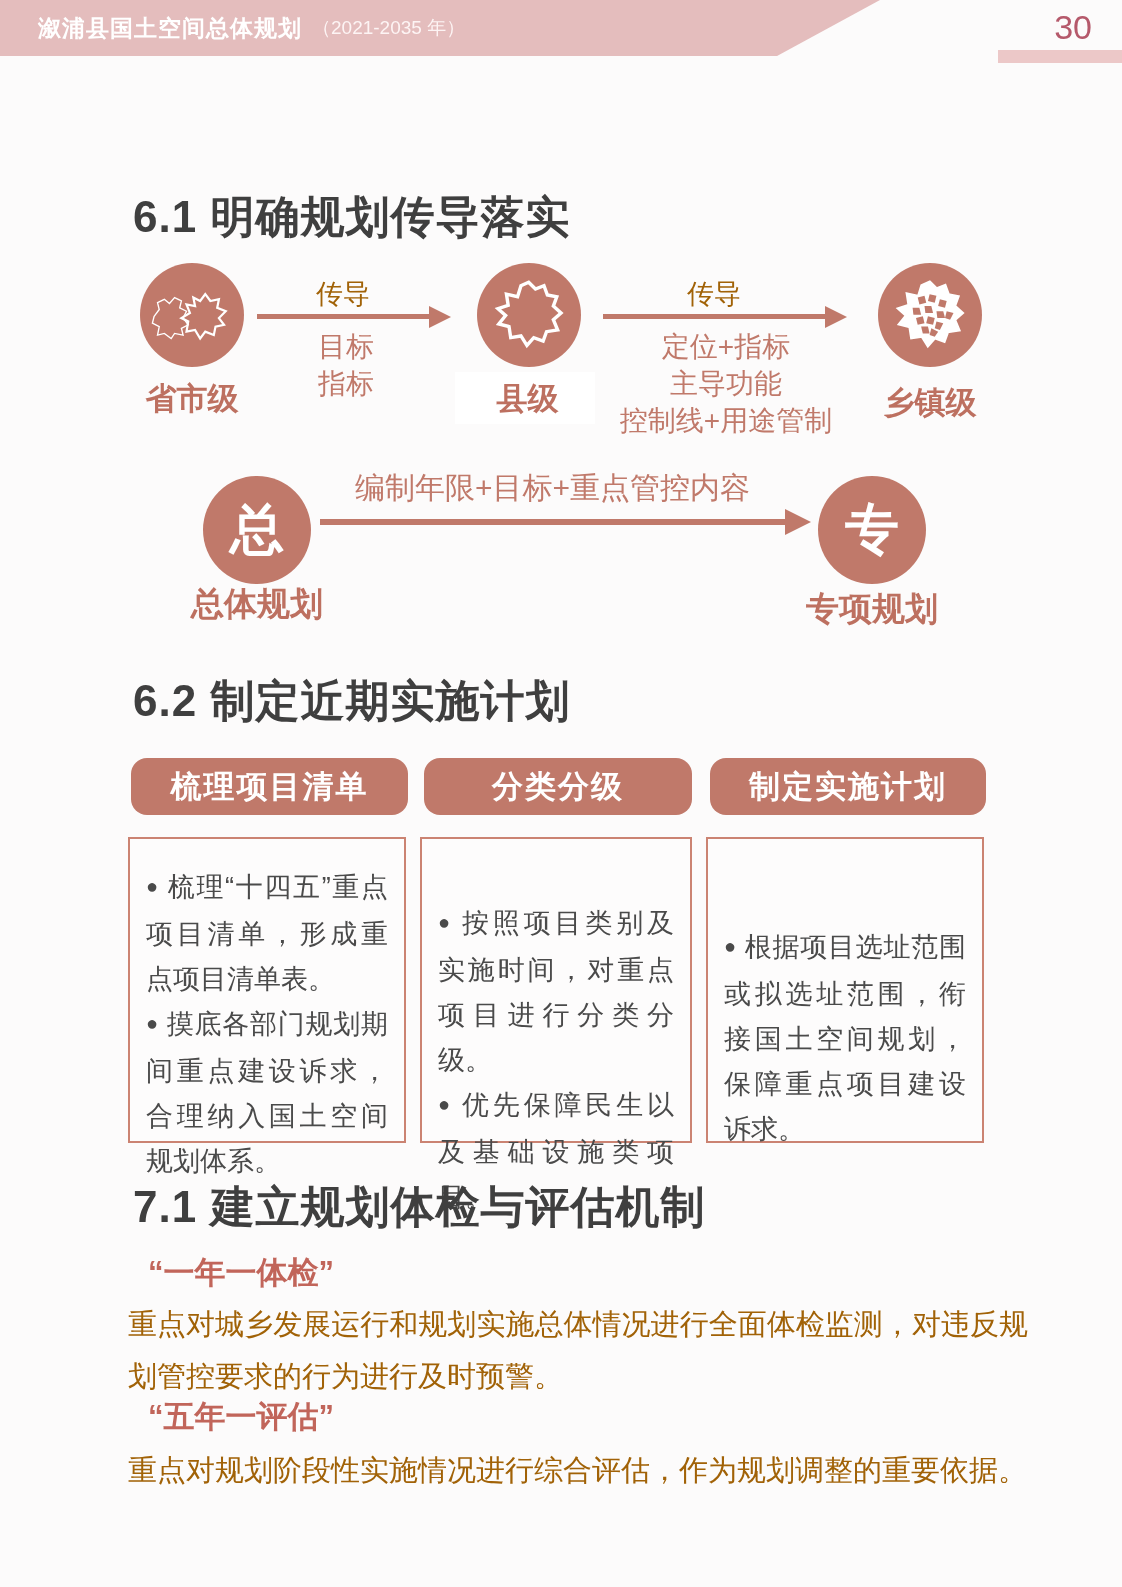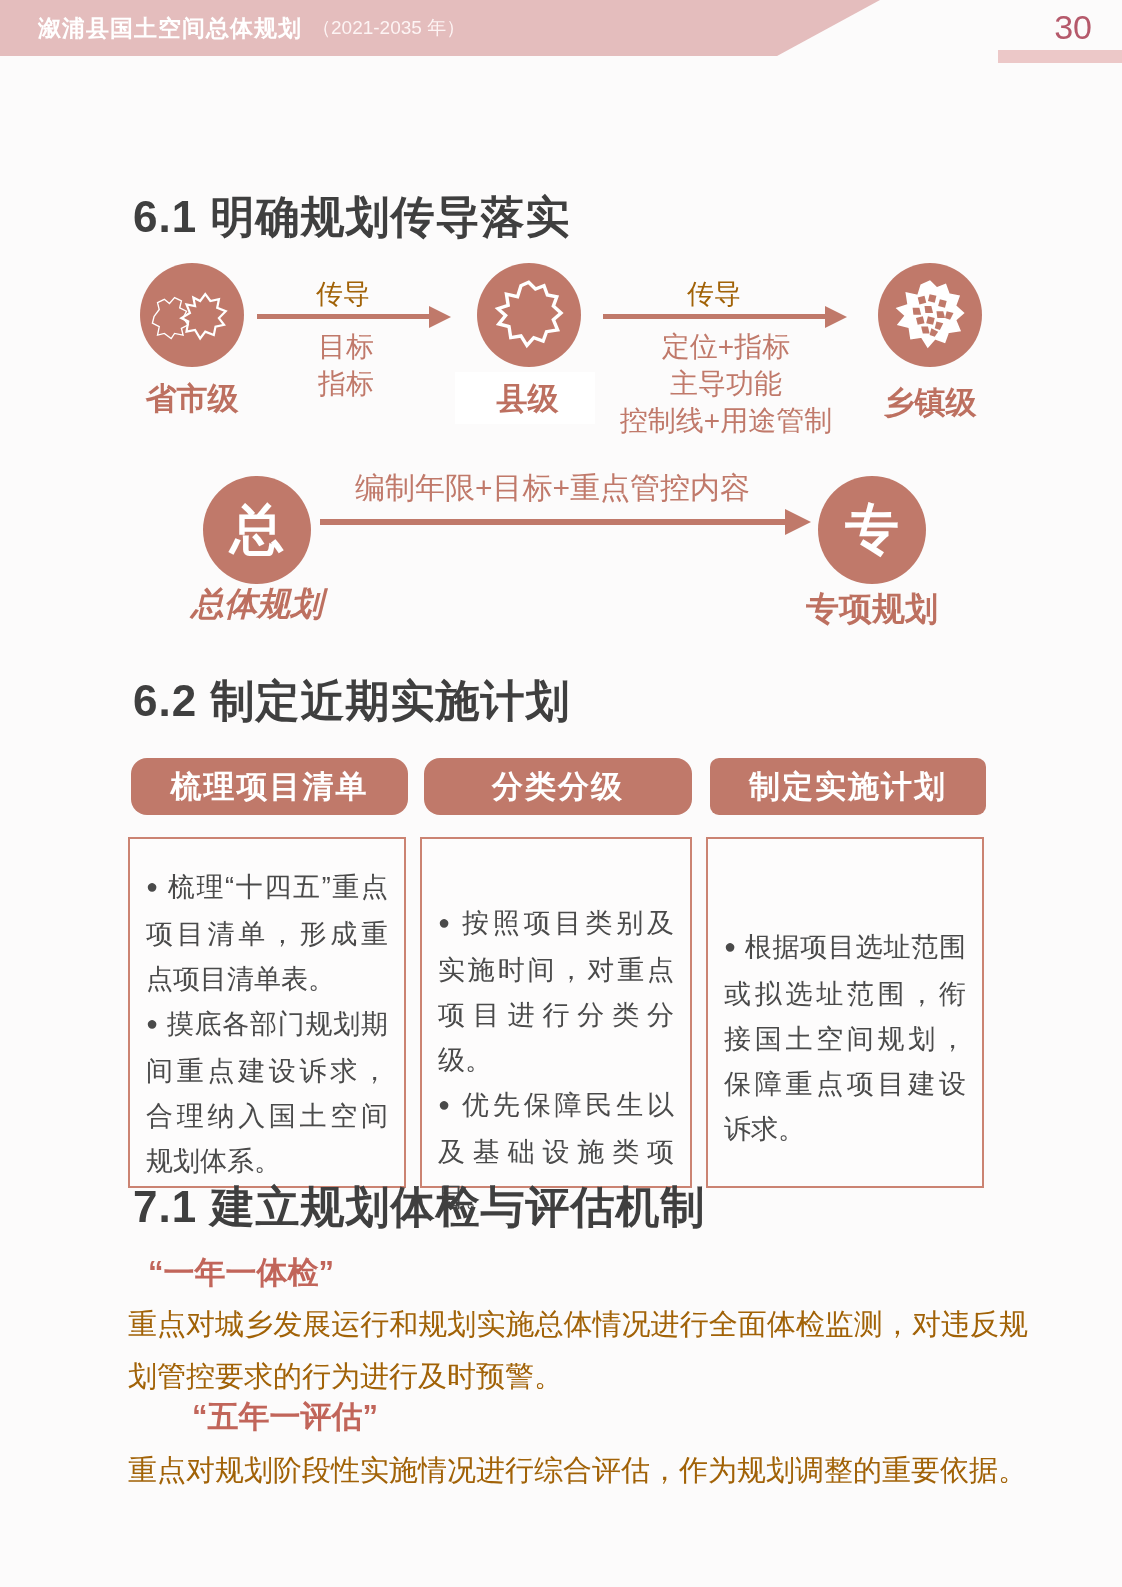--- a/index.html
+++ b/index.html
@@ -49,21 +49,21 @@
   .flow-accent.left{text-align:left;}
   .big-char{color:#ffffff;font-size:54px;font-weight:900;}
   .flow2-text{position:absolute;text-align:center;color:#c0796a;font-size:30px;white-space:nowrap;}
   
   .pill{
     position:absolute;top:758px;height:57px;background:#c0796a;border-radius:16px;
     color:#ffffff;font-weight:bold;font-size:31px;
     display:flex;align-items:center;justify-content:center;letter-spacing:2px;
   }
   .col-box{
-    position:absolute;top:837px;height:351px;border:2px solid #cb8372;background:#fdfcfc;
+    position:absolute;top:837px;height:306px;border:2px solid #cb8372;background:#fdfcfc;
     box-sizing:border-box;
   }
   .col-box ul{list-style:none;margin:0;padding:0;}
   .col-box li{
     font-size:27px;color:#4a4a4a;line-height:45px;text-align:justify;
   }
   .bullet{font-size:20px;margin-right:8px;position:relative;top:-3px;color:#4a4a4a;}
   
   .quote-head{
     position:absolute;left:148px;color:#c1655a;font-size:31px;font-weight:900;white-space:nowrap;
@@ -137,36 +137,36 @@
         <polygon points="40,64 48,64 50,72 42,72"></polygon>
         <polygon points="52,66 60,70 56,76 50,74"></polygon>
       </g>
     </svg>
   </div>
   <div class="node-label" style="left:868px;top:382px;width:124px;">乡镇级</div>
 
   <div class="circle" style="left:203px;top:476px;width:108px;height:108px;">
     <span class="big-char">总</span>
   </div>
-  <div class="node-label" style="left:186px;top:582px;width:142px;font-size:33px;font-style:italic;">总体规划</div>
+  <div class="node-label" style="left:186px;top:582px;width:142px;font-size:33px;">总体规划</div>
 
   <div class="arrow-line" style="left:320px;top:519px;width:465px;height:6px;"></div>
   <div class="arrow-head h2" style="left:785px;top:509px;"></div>
   <div class="flow2-text" style="left:320px;top:468px;width:465px;">编制年限+目标+重点管控内容</div>
 
   <div class="circle" style="left:818px;top:476px;width:108px;height:108px;">
     <span class="big-char">专</span>
   </div>
   <div class="node-label" style="left:804px;top:587px;width:136px;font-size:33px;">专项规划</div>
 
   <div class="sec-title" style="top:672px;">6.2 制定近期实施计划</div>
 
   <div class="pill" style="left:131px;width:277px;">梳理项目清单</div>
   <div class="pill" style="left:424px;width:268px;">分类分级</div>
-  <div class="pill" style="left:710px;width:276px;border-radius:9px;">制定实施计划</div>
+  <div class="pill" style="left:710px;width:276px;">制定实施计划</div>
 
   <div class="col-box" style="left:128px;width:278px;padding:26px 16px 0 16px;">
     <ul>
       <li><span class="bullet">●</span><span>梳理“十四五”重点项目清单，形成重点项目清单表。</span></li>
       <li><span class="bullet">●</span><span>摸底各部门规划期间重点建设诉求，合理纳入国土空间规划体系。</span></li>
     </ul>
   </div>
 
   <div class="col-box" style="left:420px;width:272px;padding:62px 16px 0 16px;">
     <ul>
@@ -179,16 +179,16 @@
     <ul>
       <li><span class="bullet">●</span><span>根据项目选址范围或拟选址范围，衔接国土空间规划，保障重点项目建设诉求。</span></li>
     </ul>
   </div>
 
   <div class="sec-title" style="top:1178px;">7.1 建立规划体检与评估机制</div>
 
   <div class="quote-head" style="top:1252px;">“一年一体检”</div>
   <div class="para" style="top:1298px;">重点对城乡发展运行和规划实施总体情况进行全面体检监测，对违反规划管控要求的行为进行及时预警。</div>
 
-  <div class="quote-head" style="top:1396px;margin-left:44px;">“五年一评估”</div>
+  <div class="quote-head" style="top:1396px;">“五年一评估”</div>
   <div class="para" style="top:1444px;">重点对规划阶段性实施情况进行综合评估，作为规划调整的重要依据。</div>
 
 </div>
 
 </body></html>

